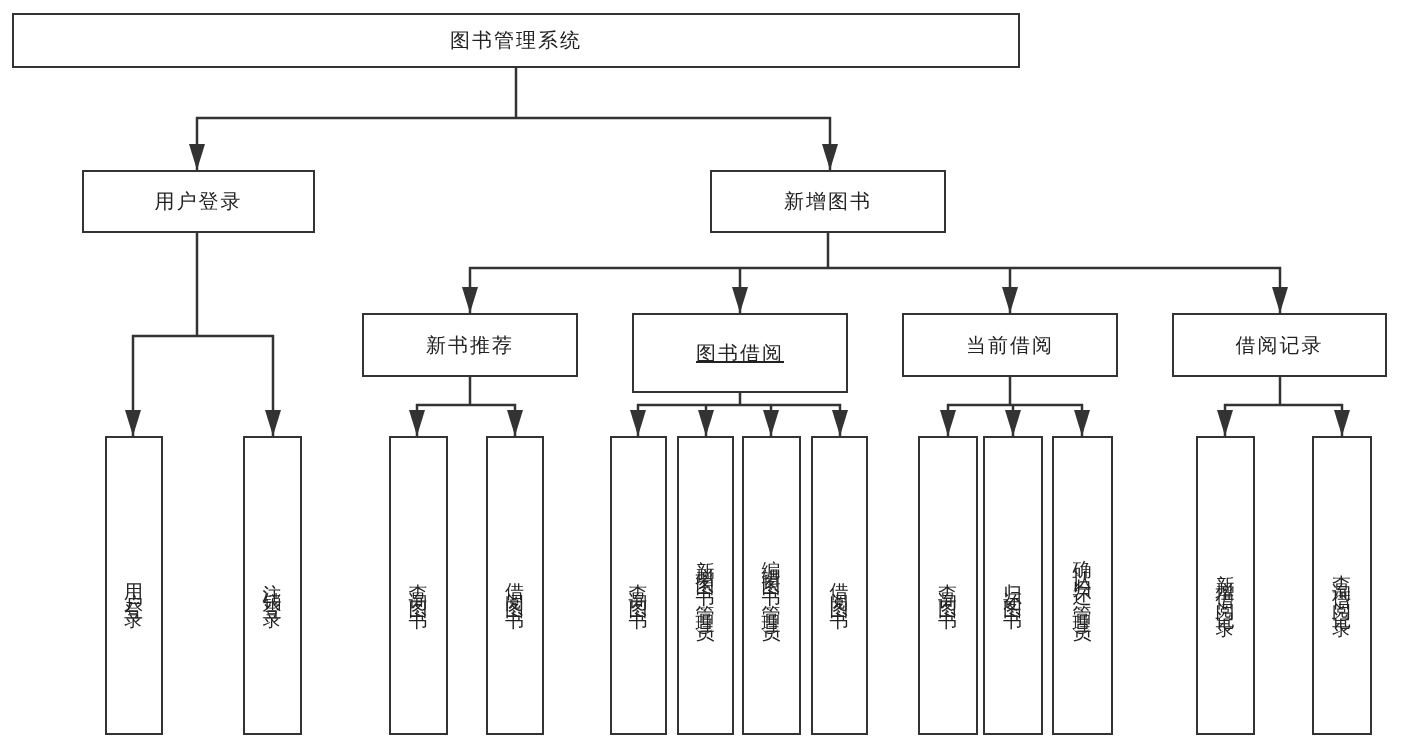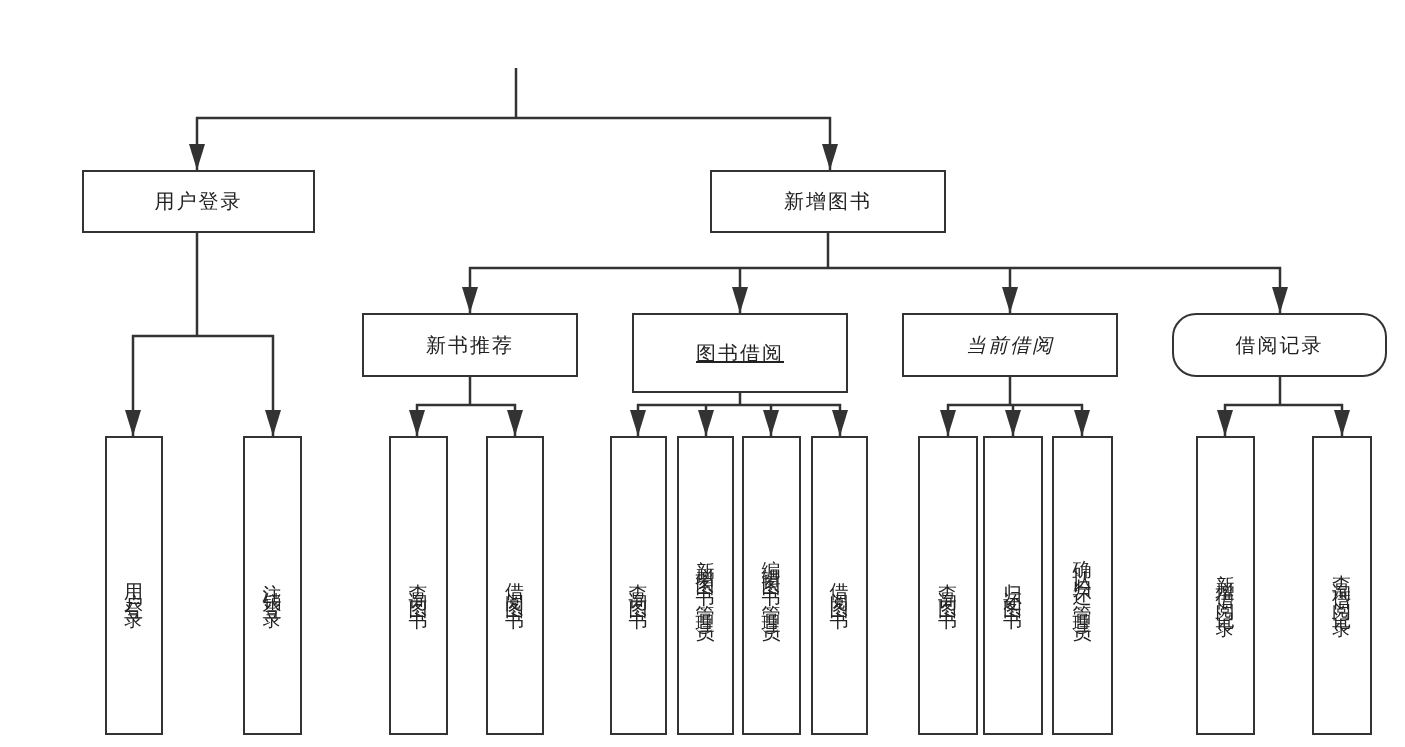--- a/index.html
+++ b/index.html
@@ -135,28 +135,29 @@
     <g>
       <line x1="1280" y1="377" x2="1280" y2="406"></line>
       <line x1="1224" y1="405" x2="1343" y2="405"></line>
       <line x1="1225" y1="404" x2="1225" y2="436"></line>
       <line x1="1342" y1="404" x2="1342" y2="436"></line>
       <polygon points="1217,410 1233,410 1225,436"></polygon>
       <polygon points="1334,410 1350,410 1342,436"></polygon>
     </g>
   </svg>
 
+  <div class="hbox" style="left:12px; top:13px; width:1008px; height:55px;">图书管理系统</div>
 
   <div class="hbox" style="left:82px; top:170px; width:233px; height:63px;">用户登录</div>
   <div class="hbox" style="left:710px; top:170px; width:236px; height:63px;">新增图书</div>
 
   <div class="hbox" style="left:362px; top:313px; width:216px; height:64px;">新书推荐</div>
   <div class="hbox" style="left:632px; top:313px; width:216px; height:80px;text-decoration:underline;">图书借阅</div>
-  <div class="hbox" style="left:902px; top:313px; width:216px; height:64px;font-style:italic;">当前借阅</div>
-  <div class="hbox" style="left:1172px; top:313px; width:215px; height:64px;border-radius:24px;">借阅记录</div>
+  <div class="hbox" style="left:902px; top:313px; width:216px; height:64px;">当前借阅</div>
+  <div class="hbox" style="left:1172px; top:313px; width:215px; height:64px;">借阅记录</div>
 
   <div class="vbox" style="left:105px; width:58px;">
     <span>用户登录</span>
   </div>
   <div class="vbox" style="left:243px; width:59px;">
     <span>注销登录</span>
   </div>
 
   <div class="vbox" style="left:389px; width:59px;">
     <span>查询图书</span>

